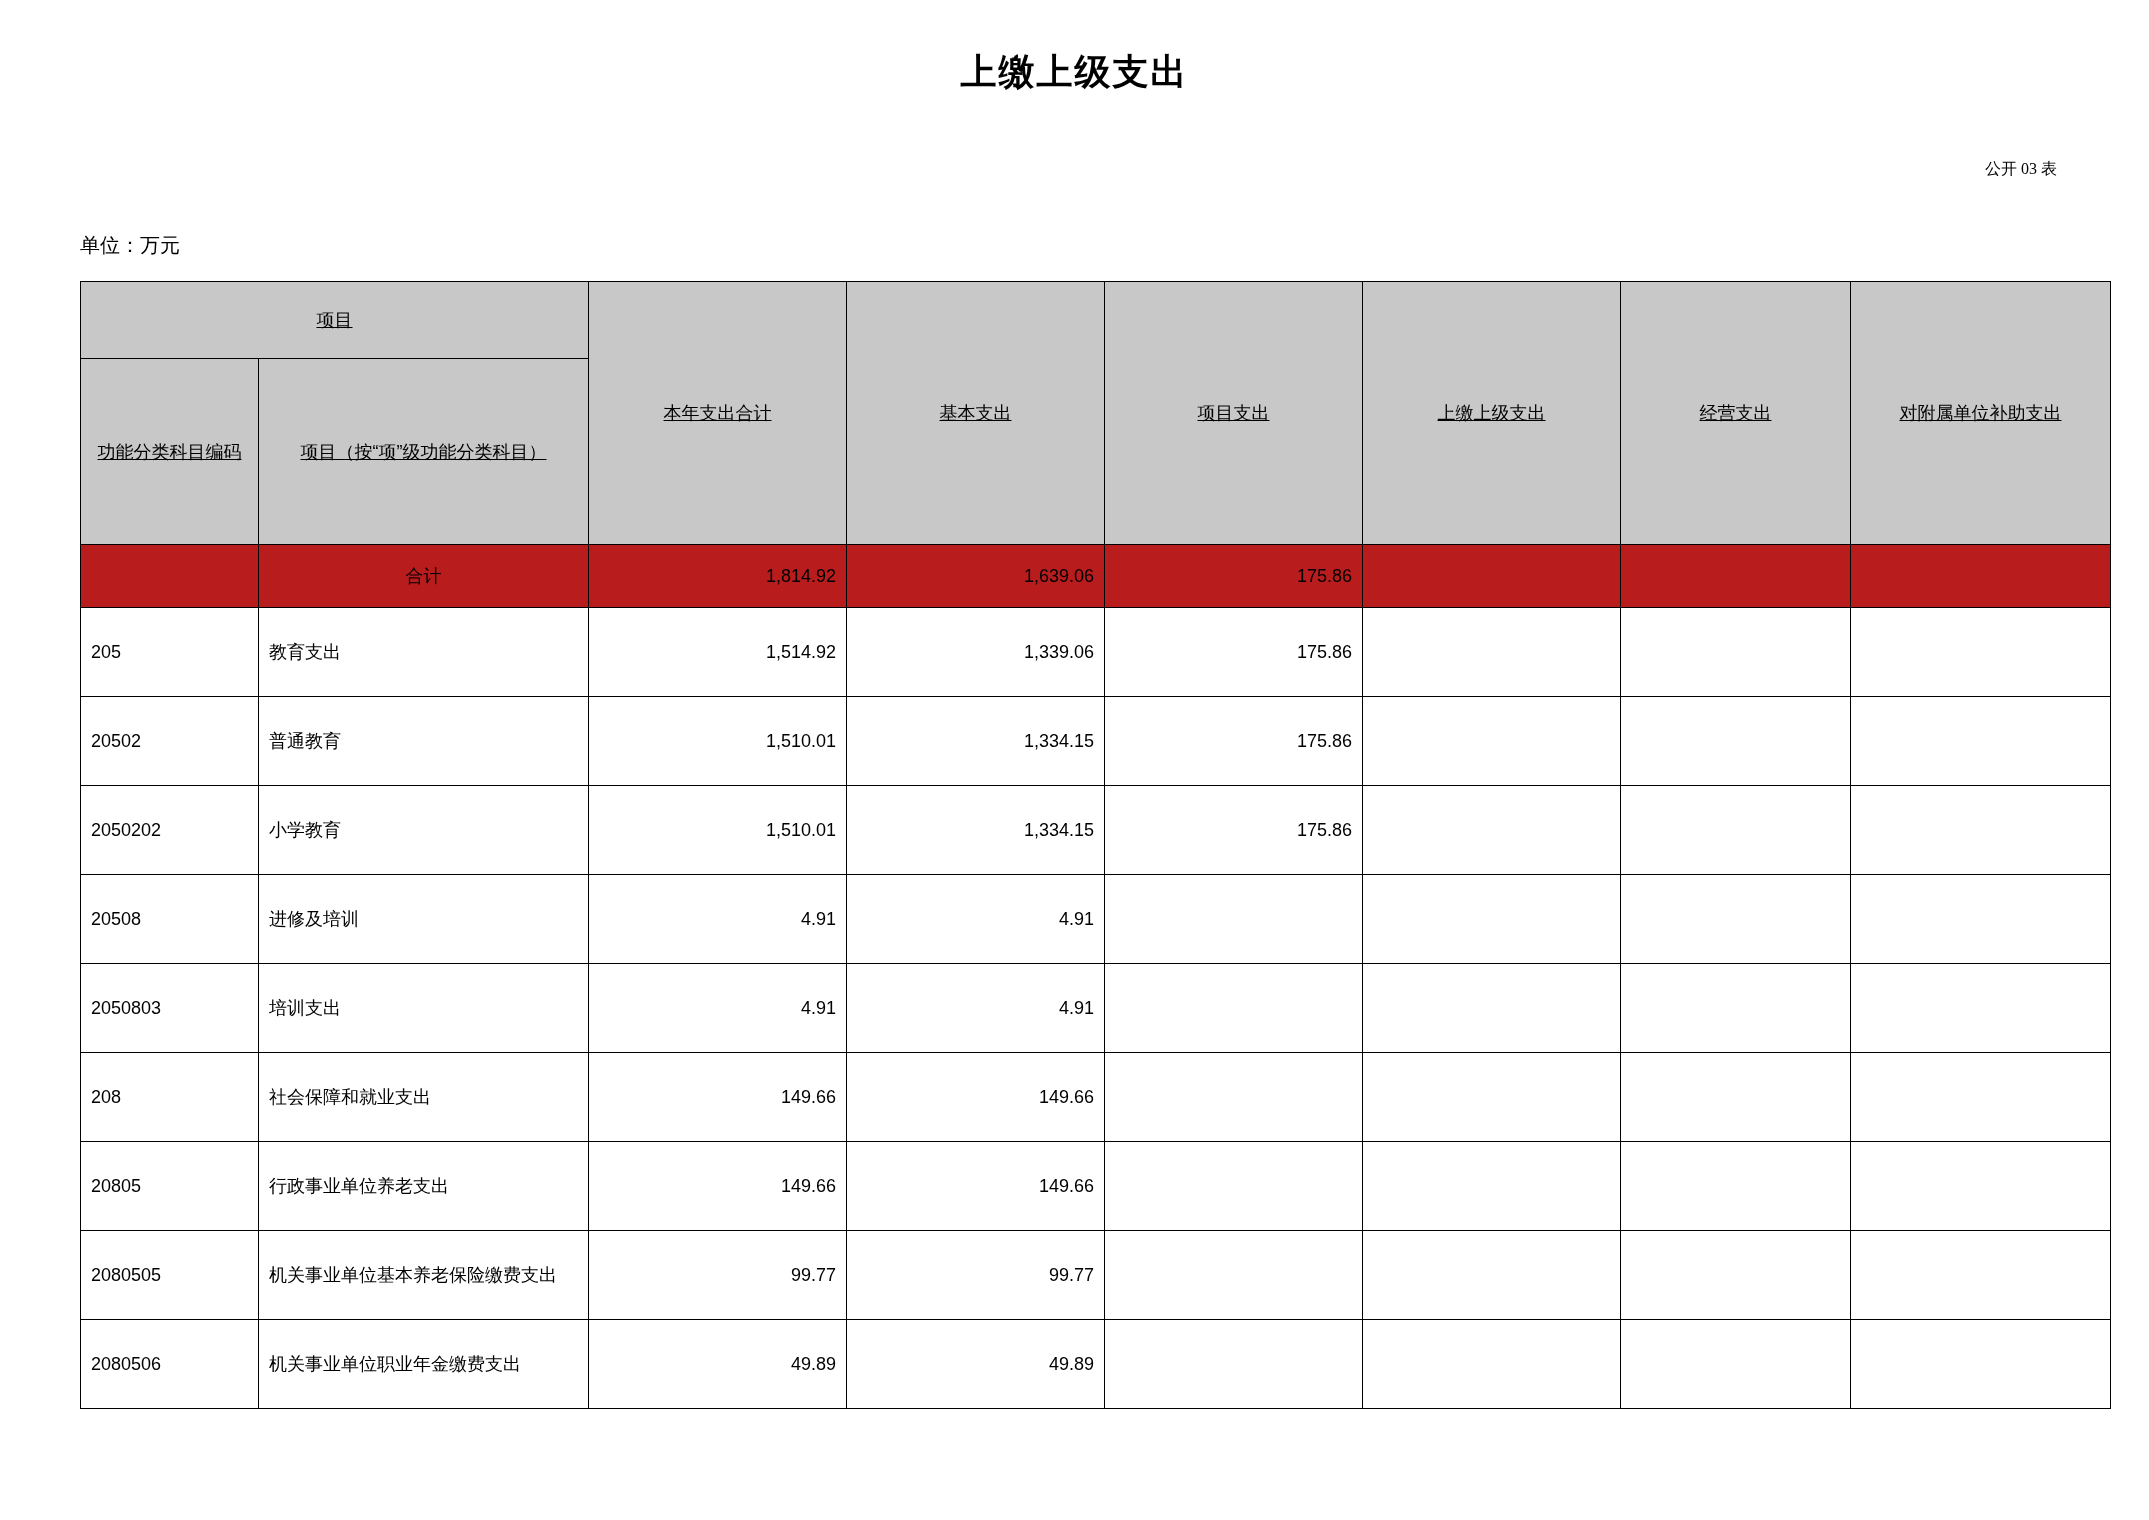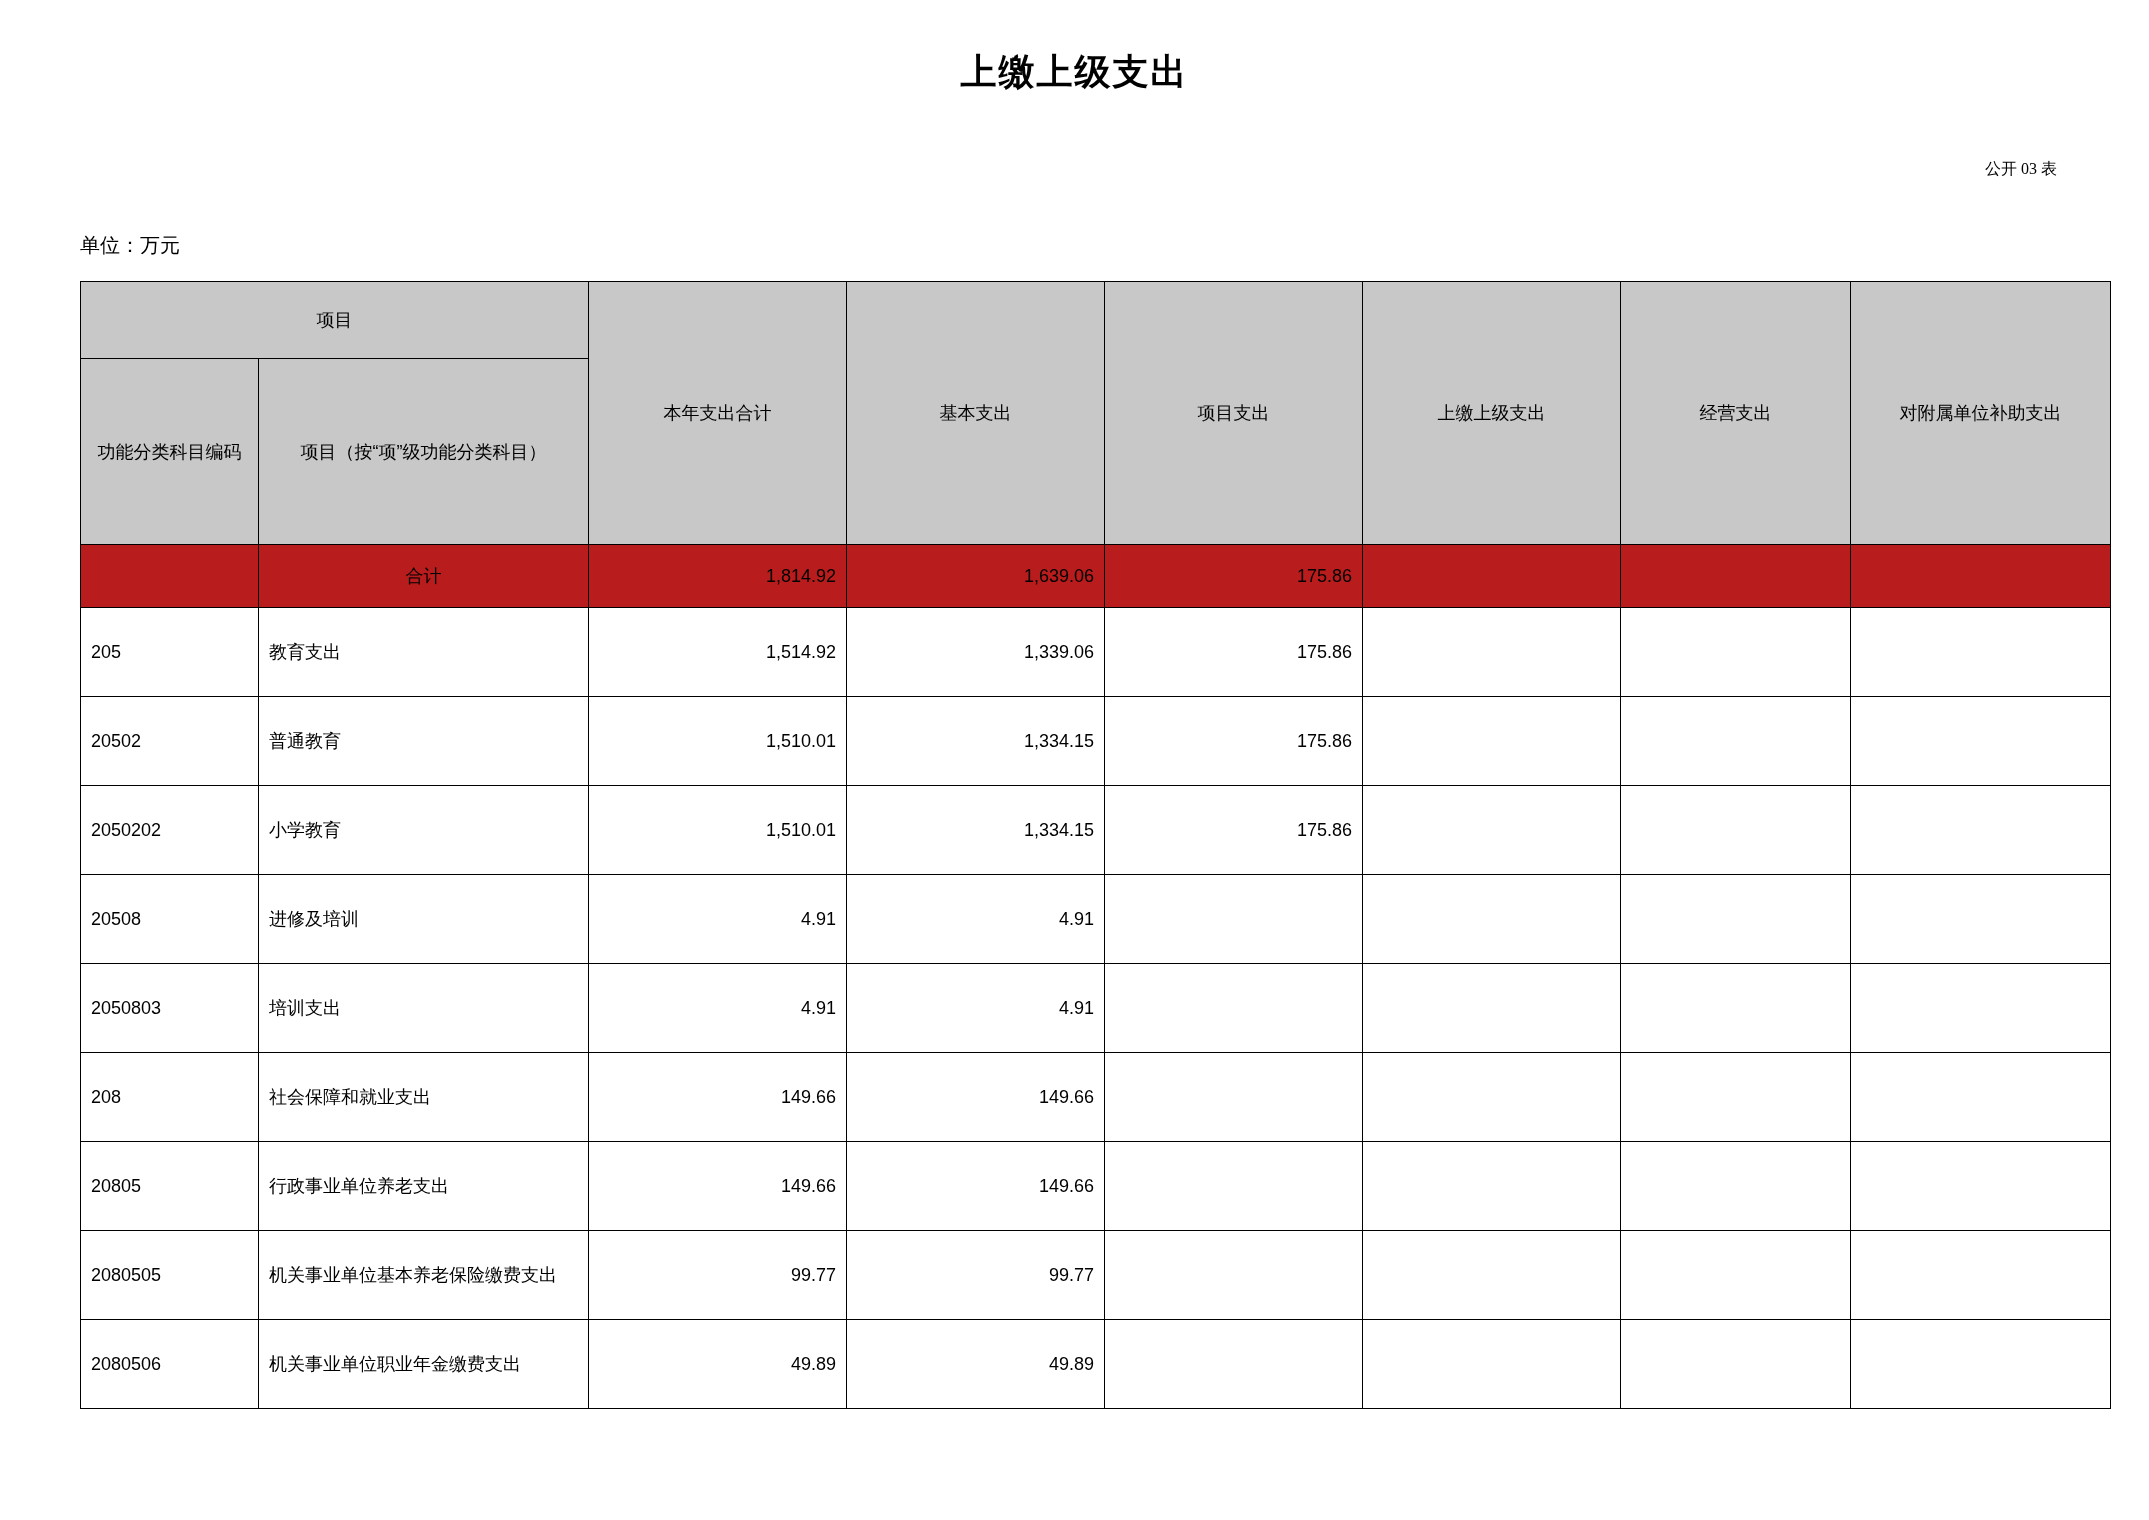--- a/index.html
+++ b/index.html
@@ -67,20 +67,21 @@
     padding: 0 10px;
     font-family: "Liberation Sans", "DejaVu Sans", sans-serif;
     font-weight: normal;
     vertical-align: middle;
   }
   .hdr {
     background: #c8c8c8;
     text-align: center;
     font-weight: bold;
     font-size: 19px;
+    text-decoration: underline;
   }
   .hdr-xm {
     height: 76px;
   }
   .hdr-sub {
     height: 185px;
   }
   .col-code { width: 178px; }
   .col-name { width: 330px; }
   .col-num  { width: 258px; }

